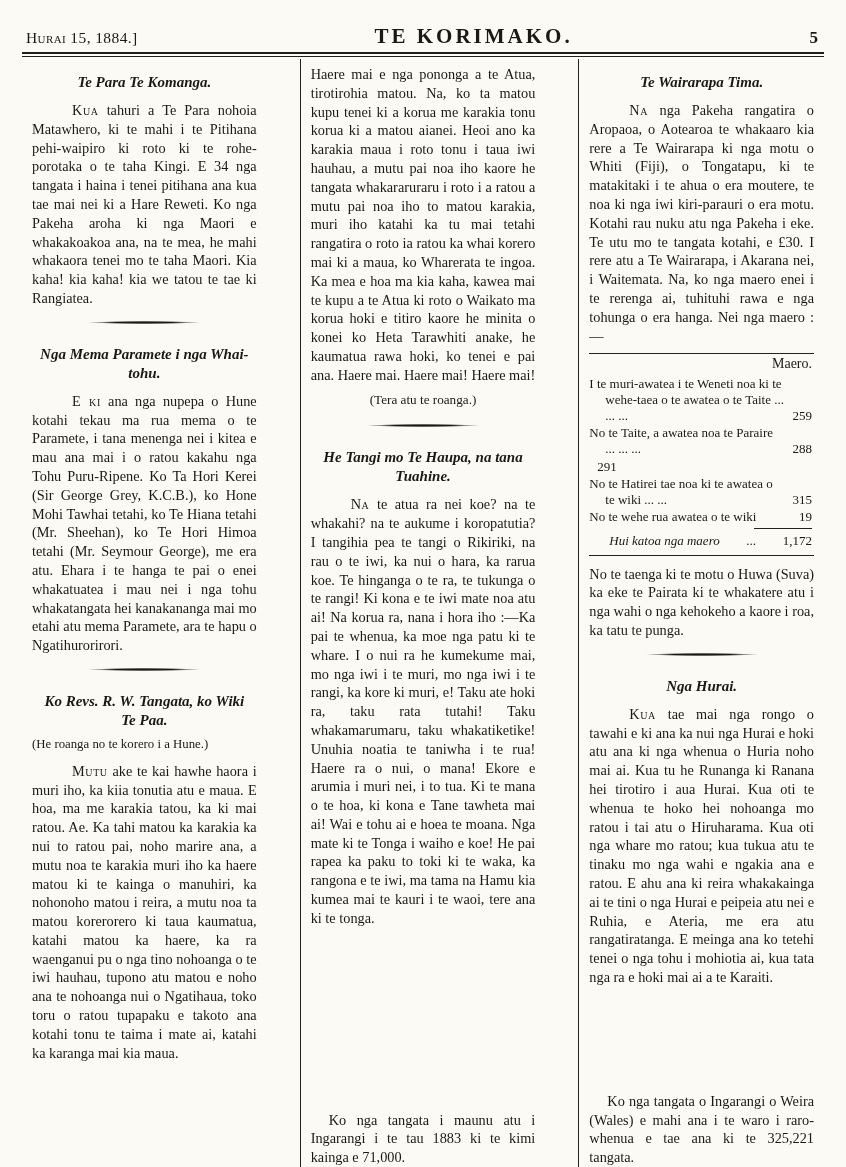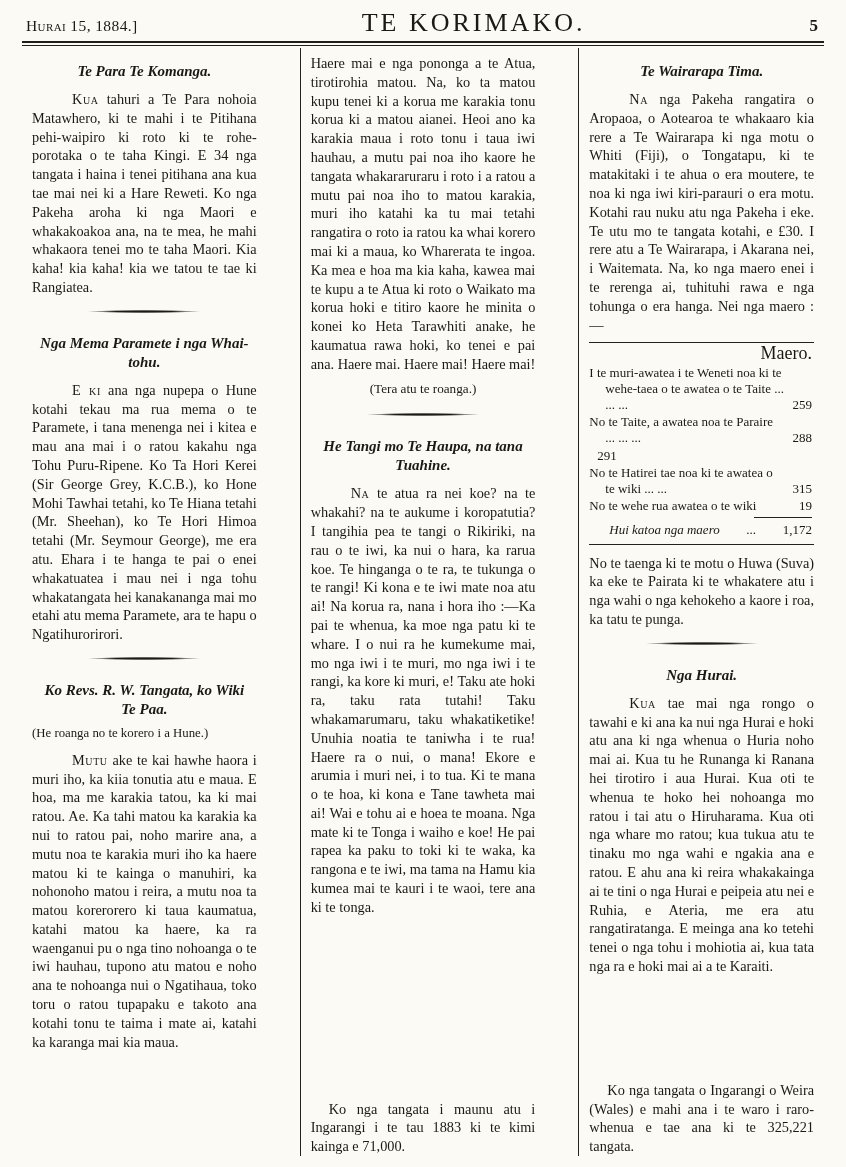--- a/index.html
+++ b/index.html
@@ -1,25 +1,25 @@
 <!DOCTYPE html>
 <html><head>
 <meta charset="utf-8">
 <style>
   * { box-sizing: border-box; }
   html, body { margin: 0; padding: 0; background: #d8d5cd; }
   .page {
     width: 846px; height: 1167px; margin: 0 auto;
     background: #fbfaf5; color: #1b1914;
     font-family: "Liberation Serif", "DejaVu Serif", serif;
-    padding: 6px 22px 8px; overflow: hidden; position: relative;
+    padding: 22px 22px 8px; overflow: hidden; position: relative;
   }
   .masthead { display: flex; align-items: baseline; justify-content: space-between; padding: 2px 4px 3px; }
   .issue-date { font-variant: small-caps; font-size: 15.5px; letter-spacing: .4px; }
-  .paper-title { font-size: 26px; font-weight: normal; letter-spacing: 3px; }
+  .paper-title { font-size: 21px; font-weight: bold; letter-spacing: 3px; }
   .page-number { font-size: 17px; font-weight: bold; padding-right: 2px; }
   .head-rule { border-top: 2.5px solid #211e18; border-bottom: 1px solid #211e18; height: 5px; margin-bottom: 2px; }
   .columns { display: flex; height: 1108px; gap: 33px; }
   .col {
     flex: 1 1 0; padding: 6px 10px 0; overflow: hidden;
     font-size: 14.3px; line-height: 18.8px; text-align: justify;
     display: flex; flex-direction: column;
   }
   .col + .col { border-left: 1px solid #25221c; }
   .art-head {
@@ -30,21 +30,21 @@
   p { margin: 0; }
   p.indent { text-indent: 18px; }
   .lead { font-variant: small-caps; letter-spacing: .6px; margin-left: 40px; }
   .divider {
     height: 3px; width: 112px; margin: 13px auto; flex: 0 0 auto;
     background: radial-gradient(ellipse closest-side, #1c1a15 0%, #1c1a15 50%, rgba(28,26,21,0) 100%);
   }
   .center-note { text-align: center; font-size: 13.2px; margin: 6px 0 2px; }
   .flex-gap { flex: 1 1 auto; min-height: 10px; }
   .miles { border-top: 1px solid #25221c; border-bottom: 1px solid #25221c; margin: 8px 0 9px; padding: 1px 0 3px; font-size: 13px; line-height: 16.2px; text-align: left; }
-  .miles-unit { text-align: right; font-size: 18px; padding: 1px 2px 2px; }
+  .miles-unit { text-align: right; font-size: 14px; padding: 1px 2px 2px; }
   .mrow { display: flex; align-items: flex-end; margin-top: 1px; }
   .mlabel { flex: 1 1 auto; padding-left: 16px; text-indent: -16px; }
   .mvalue { flex: 0 0 auto; margin-left: 8px; padding-right: 2px; }
   .mtotal-rule { border-top: 1px solid #25221c; width: 58px; margin: 3px 2px 0 auto; }
   .mtotal { display: flex; align-items: baseline; padding: 4px 2px 2px 20px; }
   .mtotal-label { flex: 0 0 auto; font-style: italic; }
   .mtotal-dots { flex: 1 1 auto; text-align: center; }
   .mtotal-value { flex: 0 0 auto; }
 </style>
 </head>

